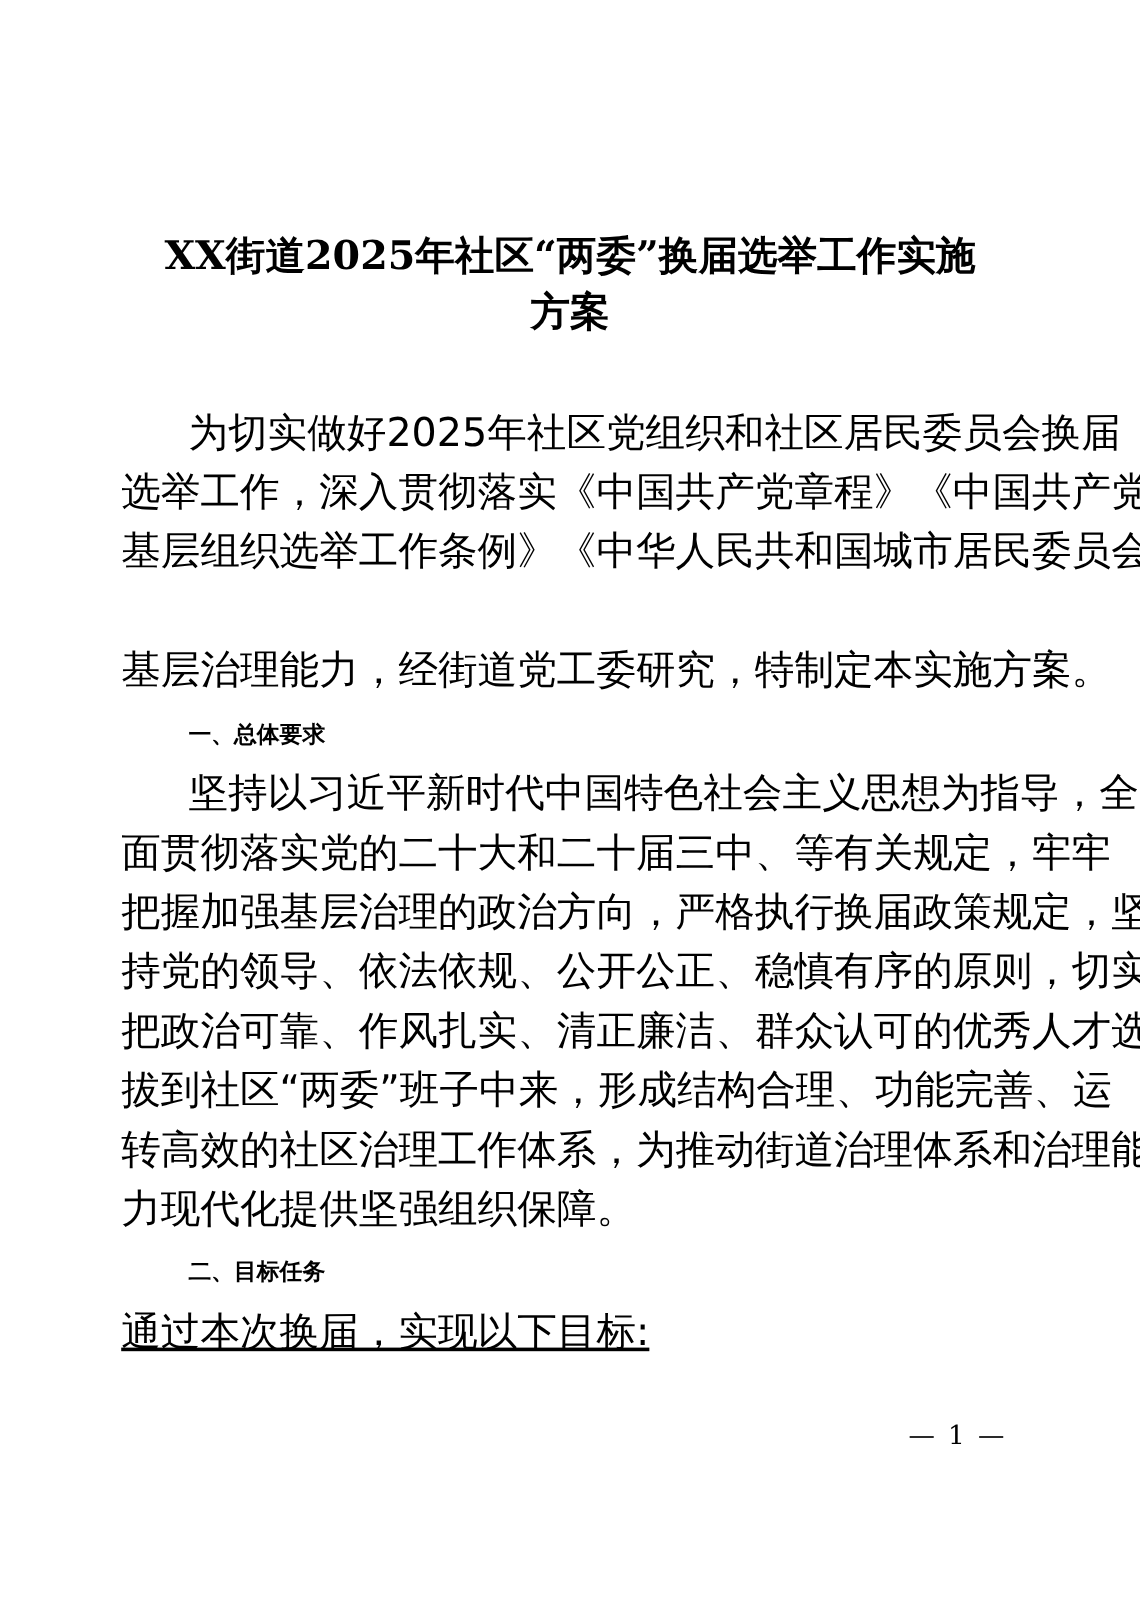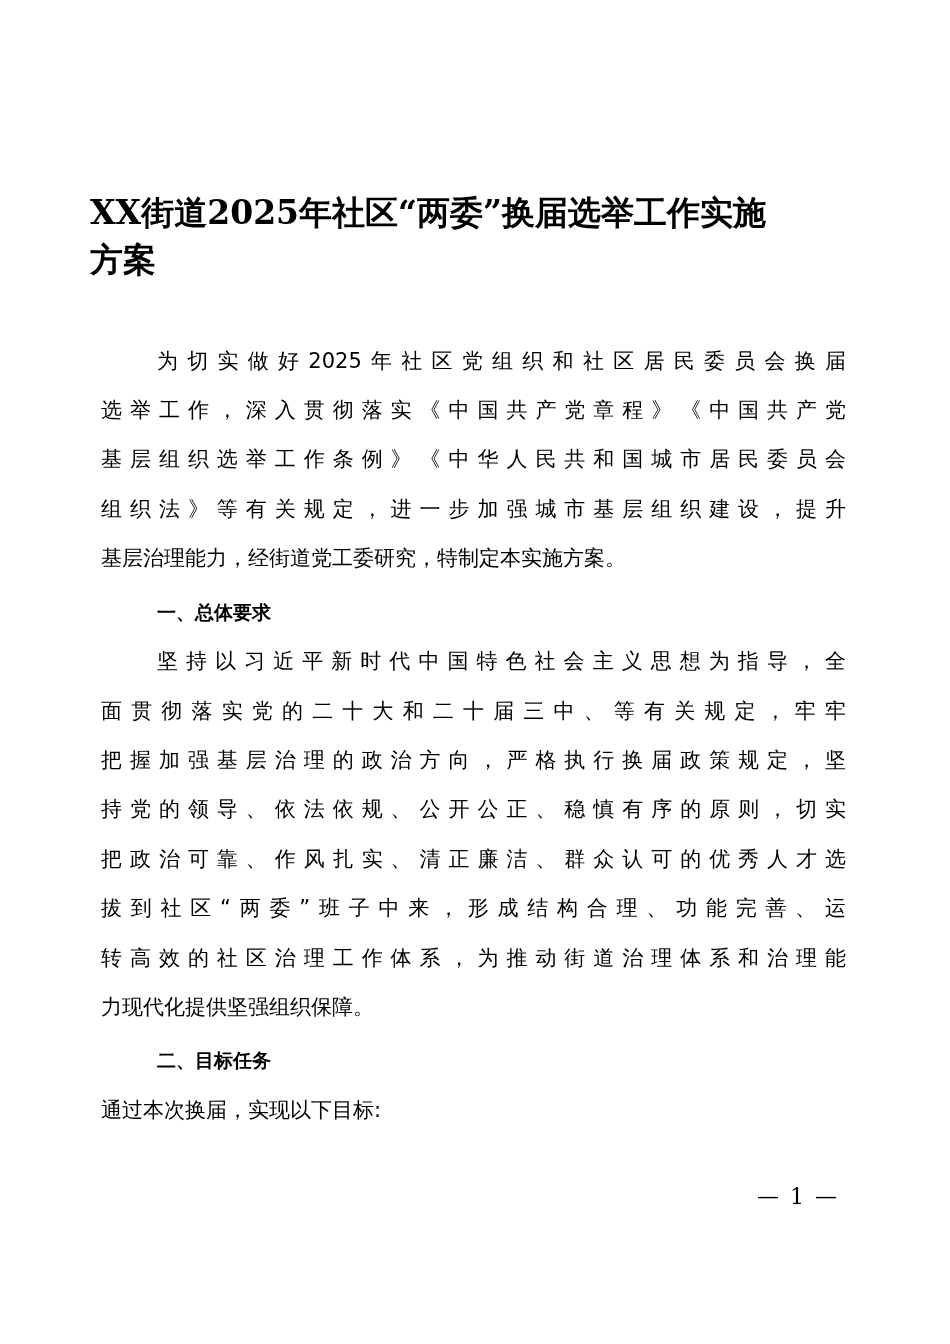--- a/index.html
+++ b/index.html
@@ -19,34 +19,35 @@
       position: absolute;
       left: 0; top: 0;
       width: 950px;
       height: 1344px;
       background: #ffffff;
     }
     .title {
       position: absolute;
       left: 90px;
       width: 770px;
+      text-align: center;
       font-size: 33px;
       font-weight: bold;
       line-height: 50px;
       letter-spacing: 0px;
       font-family: "DejaVu Serif", "Liberation Serif", serif;
     }
     .title-line1 { top: 188px; }
     .title-line2 { top: 235px; }
 
     .line {
       position: absolute;
       left: 101px;
       width: 745px;
-      font-size: 21px;
+      font-size: 33px;
       line-height: 36px;
       white-space: nowrap;
       text-align: justify;
       text-align-last: justify;
       font-family: "DejaVu Sans", "Liberation Sans", sans-serif;
       font-weight: normal;
     }
     .line.indent { left: 157px; width: 689px; }
     .line.last { text-align-last: left; }
     .heading {
@@ -73,31 +74,30 @@
 <body>
 
 <div class="page">
 
   <div class="title title-line1">XX街道2025年社区“两委”换届选举工作实施</div>
   <div class="title title-line2">方案</div>
 
   <div class="line indent" style="top:343px;">为切实做好2025年社区党组织和社区居民委员会换届</div>
   <div class="line" style="top:392px;">选举工作，深入贯彻落实《中国共产党章程》《中国共产党</div>
   <div class="line" style="top:441px;">基层组织选举工作条例》《中华人民共和国城市居民委员会</div>
-  <div class="line" style="top:491px;">组织法》等有关规定，进一步加强城市基层组织建设，提升</div>
   <div class="line last" style="top:540px;">基层治理能力，经街道党工委研究，特制定本实施方案。</div>
 
   <div class="heading" style="top:594px;">一、总体要求</div>
   <div class="line indent" style="top:643px;">坚持以习近平新时代中国特色社会主义思想为指导，全</div>
   <div class="line" style="top:693px;">面贯彻落实党的二十大和二十届三中、等有关规定，牢牢</div>
   <div class="line" style="top:791px;">持党的领导、依法依规、公开公正、稳慎有序的原则，切实</div>
   <div class="line" style="top:742px;">把握加强基层治理的政治方向，严格执行换届政策规定，坚</div>
   <div class="line" style="top:841px;">把政治可靠、作风扎实、清正廉洁、群众认可的优秀人才选</div>
   <div class="line" style="top:890px;">拔到社区“两委”班子中来，形成结构合理、功能完善、运</div>
   <div class="line" style="top:940px;">转高效的社区治理工作体系，为推动街道治理体系和治理能</div>
   <div class="line last" style="top:989px;">力现代化提供坚强组织保障。</div>
 
   <div class="heading" style="top:1042px;">二、目标任务</div>
-  <div class="line last" style="top:1092px;">通过本次换届，实现以下目标:</div>
+  <div class="line last" style="top:1092px;text-decoration:underline;">通过本次换届，实现以下目标:</div>
 
   <div class="page-number">— 1 —</div>
 
 </div>
 
 </body></html>

